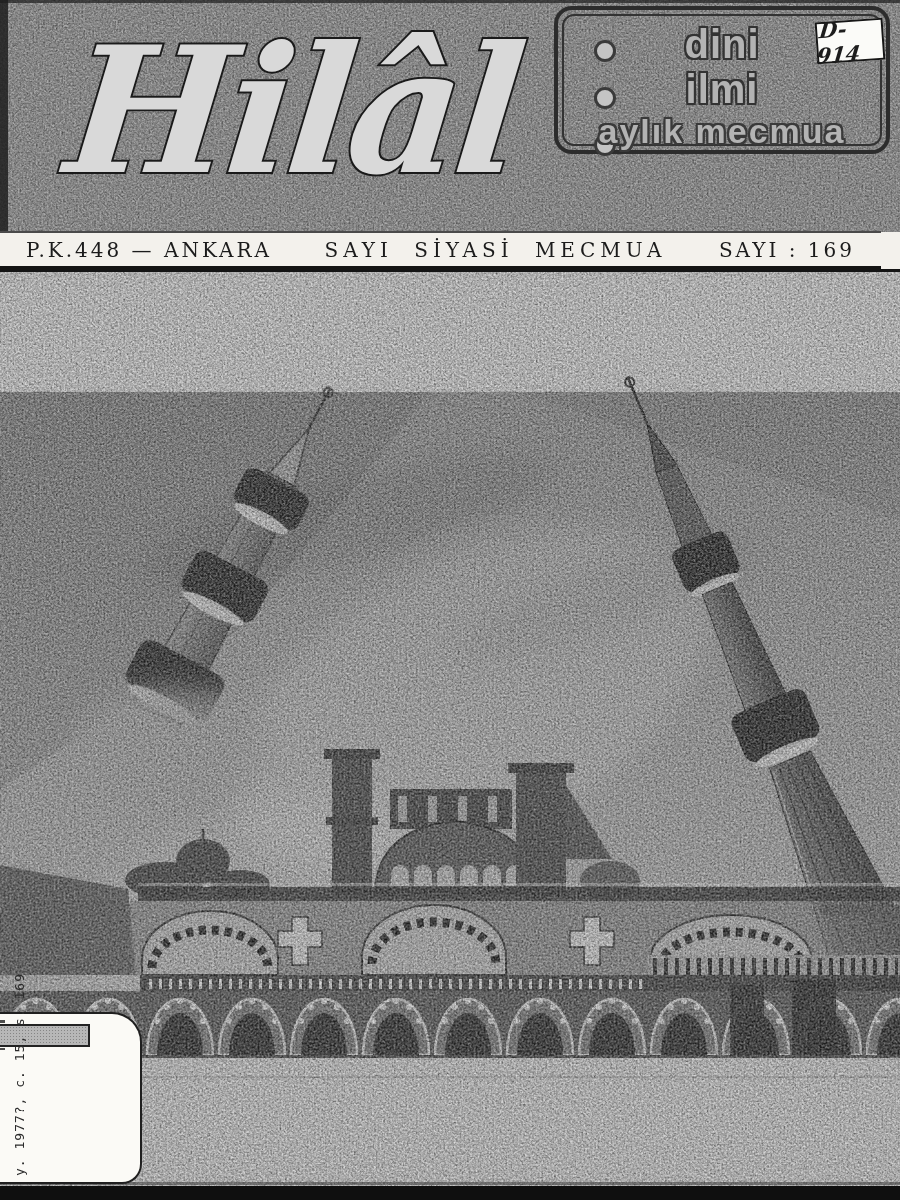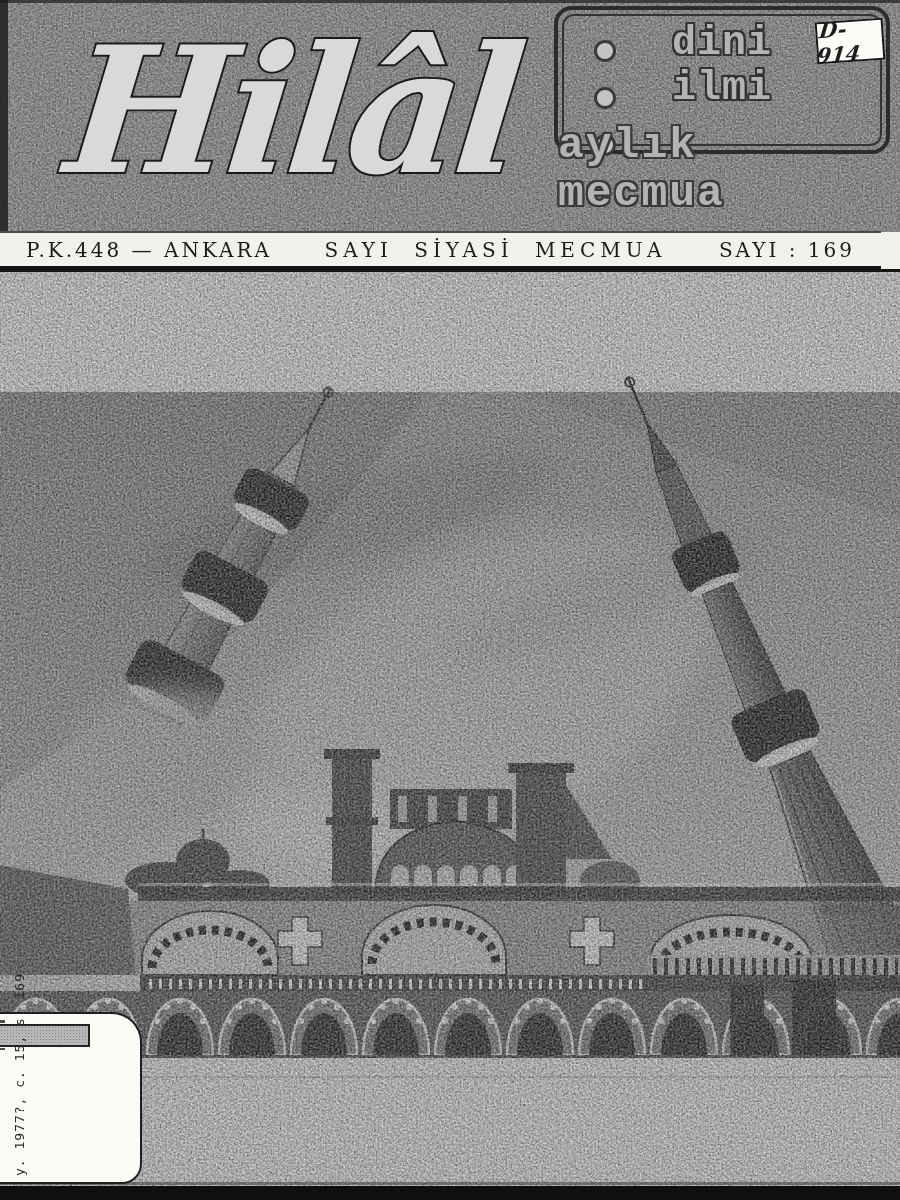--- a/index.html
+++ b/index.html
@@ -4,30 +4,30 @@
 <style>
   html,body{margin:0;padding:0;background:#6e6e6e;}
   .page{position:relative;width:900px;height:1200px;overflow:hidden;background:#ababab;
         font-family:"Liberation Sans",sans-serif;}
   .page *{box-sizing:border-box;}
   svg.artwork{position:absolute;left:0;top:0;z-index:0;}
 
   
   .logo-wrap{position:absolute;left:6px;top:0;width:552px;height:232px;z-index:2;}
   .info-box{position:absolute;left:554px;top:6px;width:336px;height:148px;z-index:2;
-            border:4px solid #2c2c2c;border-radius:18px;font-family:Liberation Mono, monospace;}
+            border:4px solid #2c2c2c;border-radius:18px;}
   .info-box .bezel{position:absolute;inset:4px;border:2px solid #333;border-radius:12px;}
   .box-dots{position:absolute;left:36px;top:30px;display:flex;flex-direction:column;gap:25px;}
   .box-dot{width:22px;height:22px;border-radius:50%;background:#c4c4c4;border:3px solid #3a3a3a;}
   .box-words{position:absolute;inset:0;display:flex;flex-direction:column;align-items:center;
              padding-top:12px;line-height:1.12;}
   .box-word{font-weight:bold;font-size:40px;color:#b3b3b3;letter-spacing:1px;
             text-shadow:-2px -2px 0 #333,2px -2px 0 #333,-2px 2px 0 #333,2px 2px 0 #333,
                         0 -2px 0 #333,0 2px 0 #333,-2px 0 0 #333,2px 0 0 #333;}
-  .box-subtitle{margin-top:10px;font-weight:bold;font-size:43px;color:#b3b3b3;letter-spacing:2px;
+  .box-subtitle{margin-top:0;font-weight:bold;font-size:34px;color:#b3b3b3;letter-spacing:2px;
             text-shadow:-2px -2px 0 #3a3a3a,2px -2px 0 #3a3a3a,-2px 2px 0 #3a3a3a,2px 2px 0 #3a3a3a,
                         0 -2px 0 #3a3a3a,0 2px 0 #3a3a3a,-2px 0 0 #3a3a3a,2px 0 0 #3a3a3a;}
   .shelf-label{position:absolute;left:816px;top:20px;width:68px;height:42px;z-index:3;
                background:#fbfbf8;border:2px solid #161616;transform:rotate(-4deg);
                display:flex;align-items:center;justify-content:center;
                font-family:"DejaVu Serif",serif;font-style:italic;font-weight:bold;font-size:21px;
                color:#1d1d1d;}
   .shelf-label span{display:inline-block;transform:skewX(-10deg);}
 
   

